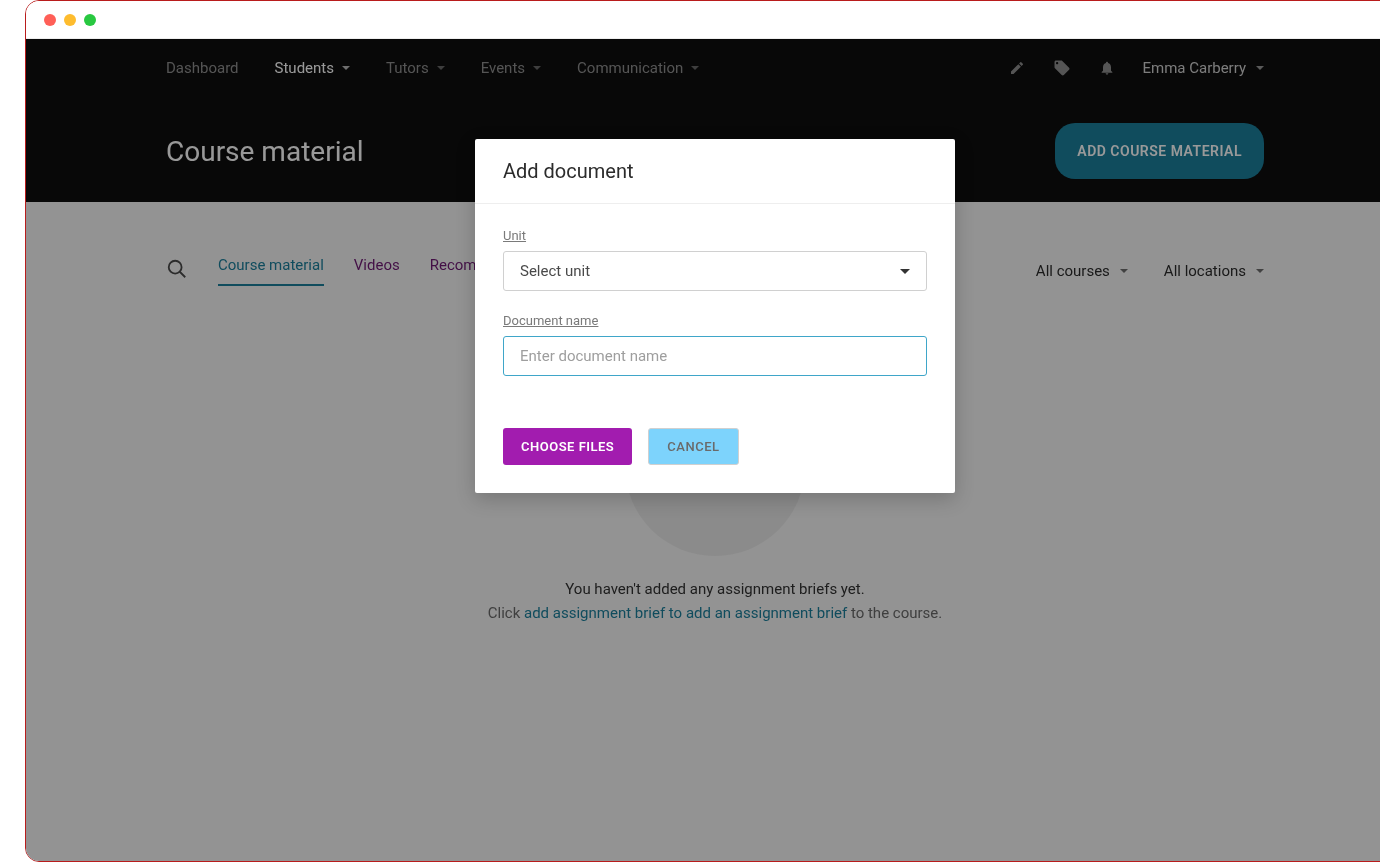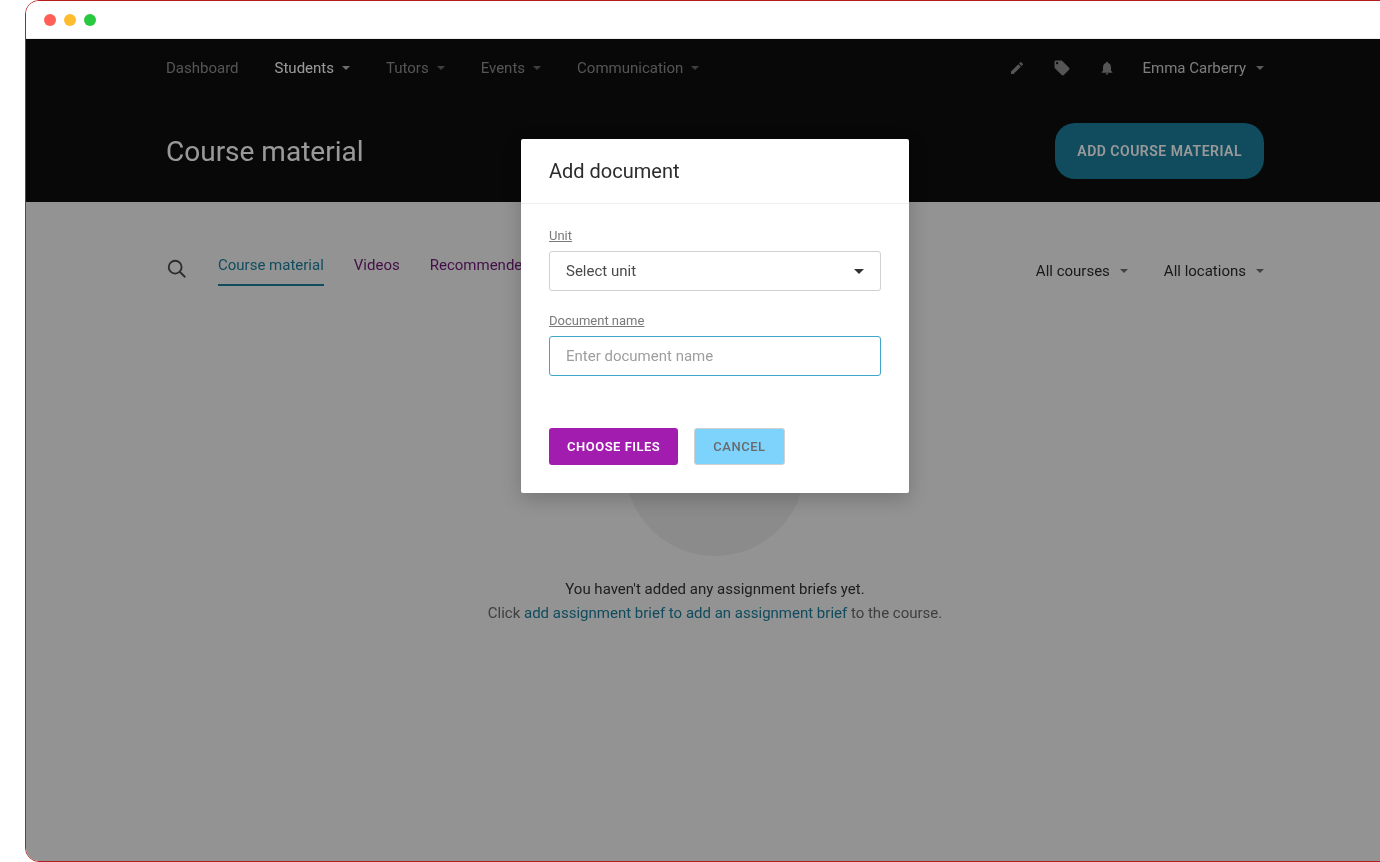--- a/index.html
+++ b/index.html
@@ -211,21 +211,21 @@
       position: absolute;
       top: 38px;
       left: 0;
       right: 0;
       bottom: 0;
       background: rgba(0,0,0,0.4);
       display: flex;
       justify-content: center;
     }
     .modal {
-      width: 388px;
+      width: 480px;
       background: #fff;
       border-radius: 2px;
       margin-top: 100px;
       height: 354px;
       box-shadow: 0 6px 20px rgba(0,0,0,0.2);
       display: flex;
       flex-direction: column;
     }
     .modal-header {
       padding: 20px 28px;

